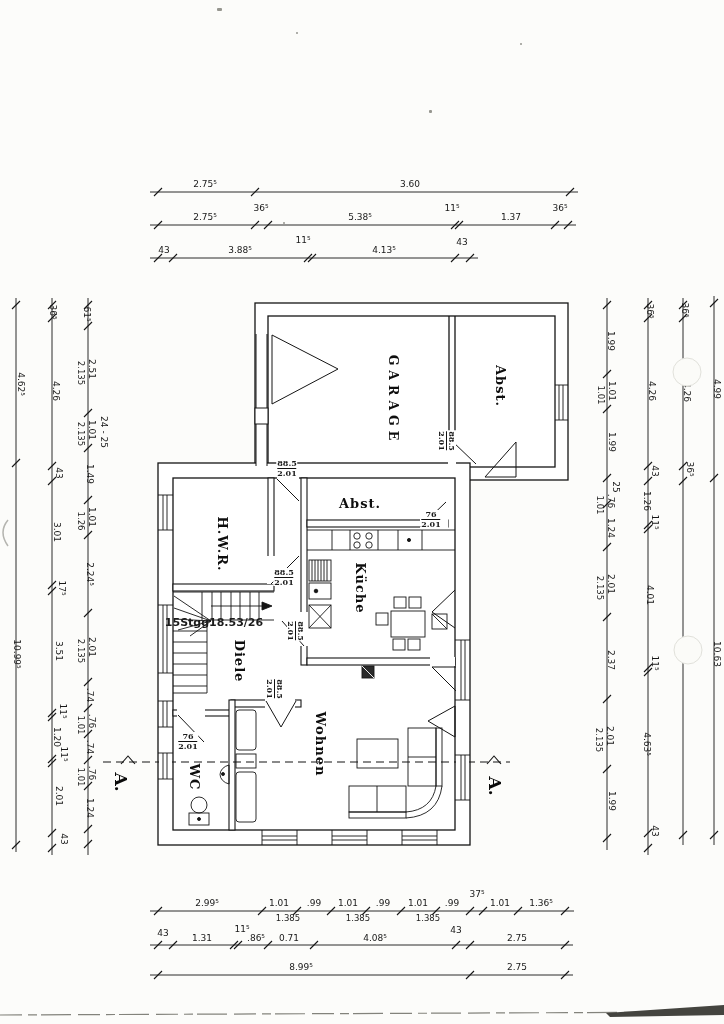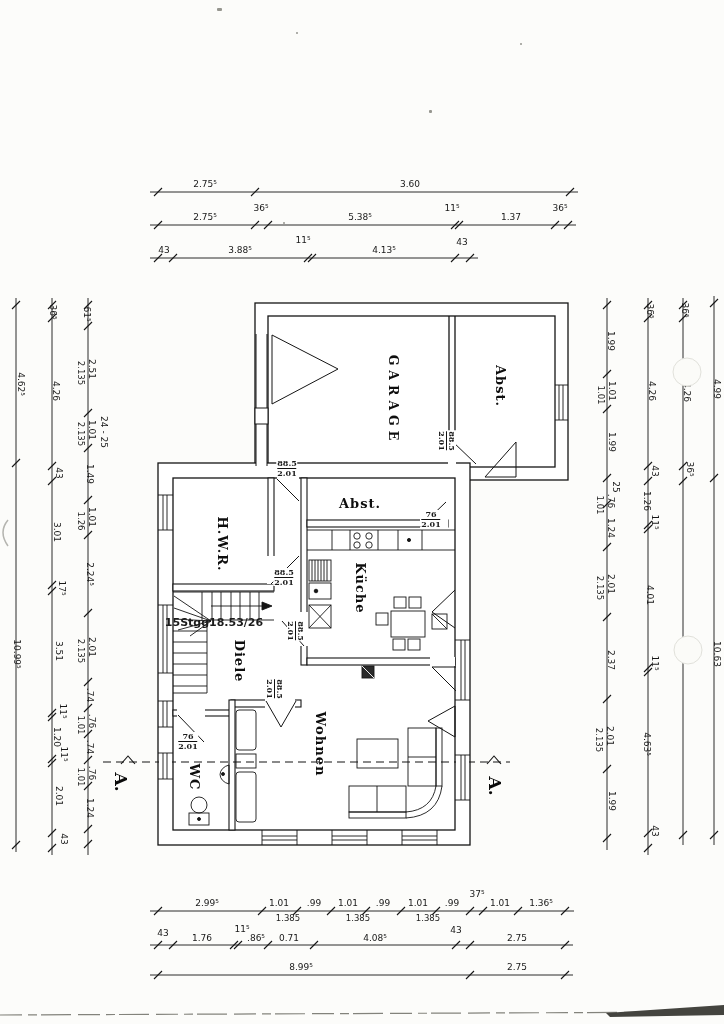--- a/index.html
+++ b/index.html
@@ -382,21 +382,21 @@
       <span class="dim" style="left: 383px; top: 903px;">.99</span>
       <span class="dim" style="left: 418px; top: 903px;">1.01</span>
       <span class="dim" style="left: 452px; top: 903px;">.99</span>
       <span class="dim" style="left: 477px; top: 894px;">37⁵</span>
       <span class="dim" style="left: 500px; top: 903px;">1.01</span>
       <span class="dim" style="left: 541px; top: 903px;">1.36⁵</span>
       <span class="dim sub" style="left: 288px; top: 918px;">1.385</span>
       <span class="dim sub" style="left: 358px; top: 918px;">1.385</span>
       <span class="dim sub" style="left: 428px; top: 918px;">1.385</span>
       <span class="dim" style="left: 163px; top: 933px;">43</span>
-      <span class="dim" style="left: 202px; top: 938px;">1.76</span>
+      <span class="dim" style="left: 202px; top: 938px;">1.31</span>
       <span class="dim" style="left: 242px; top: 929px;">11⁵</span>
       <span class="dim" style="left: 256px; top: 938px;">.86⁵</span>
       <span class="dim" style="left: 289px; top: 938px;">0.71</span>
       <span class="dim" style="left: 375px; top: 938px;">4.08⁵</span>
       <span class="dim" style="left: 456px; top: 930px;">43</span>
       <span class="dim" style="left: 517px; top: 938px;">2.75</span>
       <span class="dim" style="left: 301px; top: 967px;">8.99⁵</span>
       <span class="dim" style="left: 517px; top: 967px;">2.75</span>
       <span class="dim r90" style="left: 20px; top: 384px;">4.62⁵</span>
       <span class="dim r90" style="left: 16px; top: 654px;">10.99⁵</span>

